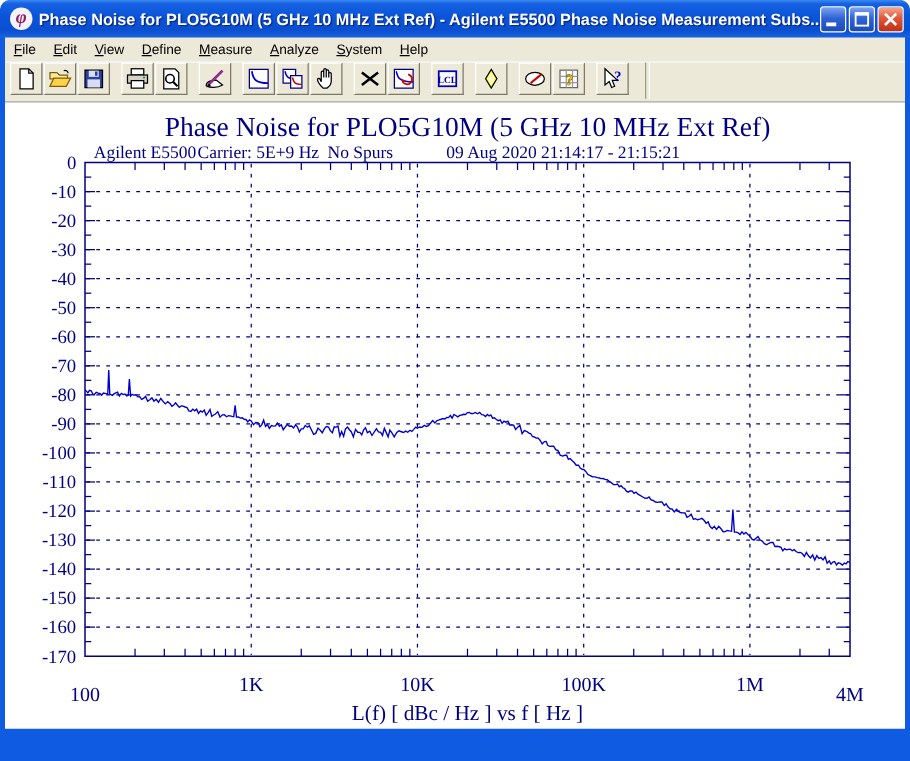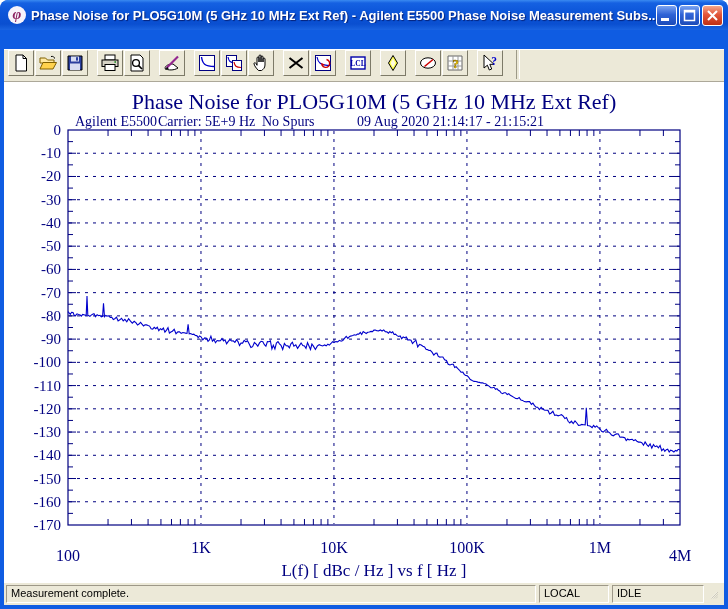--- a/index.html
+++ b/index.html
@@ -70,20 +70,30 @@
           </svg>
         </button>
       <button class="win-btn close">
           <svg viewBox="0 0 19 19">
             <path d="M5 5l9 9M14 5l-9 9" stroke="#fff" stroke-width="2.1"></path>
           </svg>
         </button>
     </span>
   </div>
 
+  <div class="menubar">
+      <span class="menu-item"><u>F</u>ile</span>
+      <span class="menu-item"><u>E</u>dit</span>
+      <span class="menu-item"><u>V</u>iew</span>
+      <span class="menu-item"><u>D</u>efine</span>
+      <span class="menu-item"><u>M</u>easure</span>
+      <span class="menu-item"><u>A</u>nalyze</span>
+      <span class="menu-item"><u>S</u>ystem</span>
+      <span class="menu-item"><u>H</u>elp</span>
+    </div>
 
   <div class="toolbar">
       <span class="tb-group">
         <button class="tb-btn"><span><svg viewBox="0 0 20 20">
               <path d="M5 2h7l3.5 3.5V18H5z" fill="#fff" stroke="#000"></path>
               <path d="M12 2v3.5h3.5" fill="none" stroke="#000"></path>
             </svg></span></button>
         <button class="tb-btn"><span><svg viewBox="0 0 20 20">
               <path d="M2 5h5.5l2 2H16v3H2z" fill="#ffe9a2" stroke="#806000"></path>
               <path d="M2 16l3-6.5h13.5l-3.5 6.5z" fill="#ffd24d" stroke="#806000"></path>
@@ -366,25 +376,14 @@
           <text x="599.9356993635386" y="471" text-anchor="middle" fill="#000080" class="c-xtick">1M</text>
           <text x="680" y="479" text-anchor="middle" fill="#000080" class="c-xtick">4M</text>
         </g>
       <g id="g-trace">
           <path d="M68.0 229.7L70.3 232.3L71.6 230.3L73.0 230.6L74.3 233.5L75.6 233.4L77.0 231.8L78.5 232.5L79.9 232.8L81.3 234.1L82.7 232.4L84.0 232.7L86.2 233.4L87.0 214.1L87.8 233.2L89.9 234.3L91.2 233.1L92.6 232.3L94.0 231.7L95.5 234.8L97.1 232.7L98.6 233.7L100.0 233.3L101.3 234.8L102.6 234.3L103.5 221.3L104.5 234.8L105.7 233.5L106.9 234.1L108.6 233.8L110.3 235.5L111.8 235.3L113.3 237.5L114.8 236.7L116.5 235.2L118.1 239.0L119.8 237.8L121.5 236.3L123.2 238.9L124.9 237.4L126.8 239.8L128.6 236.7L130.5 239.2L132.3 241.1L134.2 239.3L136.1 240.9L137.5 243.0L139.0 242.0L140.5 240.3L142.0 242.2L143.5 243.9L145.0 242.8L146.5 242.9L148.1 243.6L149.6 244.1L151.1 246.7L152.7 247.1L154.2 245.3L155.8 246.7L157.3 245.3L158.8 248.7L160.4 246.7L161.9 247.7L163.4 246.1L164.9 250.2L166.5 248.1L168.0 245.6L169.4 251.1L170.9 250.0L172.4 249.2L174.2 247.3L176.0 251.7L177.9 249.9L179.5 249.8L181.2 251.4L182.8 250.6L184.2 250.7L185.6 251.1L187.0 251.3L188.1 242.2L189.2 251.8L190.7 251.5L192.3 252.5L193.8 252.2L195.3 253.5L196.8 253.6L198.2 255.5L199.6 253.9L201.0 254.8L202.8 257.8L204.7 255.9L206.5 256.2L208.0 259.4L209.4 257.9L210.9 254.1L212.4 259.2L213.9 257.6L215.5 260.7L217.1 258.5L218.8 258.9L220.4 258.7L222.0 256.4L223.5 258.9L225.0 257.8L226.6 261.8L228.1 259.7L229.8 257.6L231.5 259.0L233.2 258.8L234.9 260.4L236.5 257.7L238.0 259.6L239.5 263.5L241.0 261.1L242.6 261.1L244.2 258.4L245.9 259.8L247.5 258.7L249.1 261.8L250.9 265.5L252.6 264.7L254.4 260.5L256.2 262.2L257.8 264.2L259.5 260.9L261.1 259.3L262.8 259.7L264.4 262.7L265.9 264.2L267.4 259.5L268.9 259.7L270.4 258.9L271.9 267.0L273.3 263.2L274.9 267.0L276.4 261.1L278.0 259.6L279.5 261.8L281.0 263.4L282.7 267.5L284.4 261.5L286.2 263.8L287.9 263.9L289.4 265.9L290.9 261.9L292.4 260.2L293.9 264.1L295.8 262.9L297.6 266.4L299.4 263.6L301.1 261.0L302.8 263.5L304.5 263.9L306.0 266.4L307.5 260.6L309.1 264.3L310.5 267.5L311.9 262.0L313.4 264.1L315.4 267.5L317.4 263.9L319.2 262.7L321.1 263.4L322.8 264.0L324.6 262.9L326.2 263.8L327.9 262.2L329.4 263.1L331.0 261.5L332.5 259.7L334.0 260.6L335.8 259.6L337.6 259.9L339.5 258.3L341.1 259.2L342.8 258.5L344.5 256.4L346.2 254.4L347.9 256.4L349.6 254.4L351.3 253.9L352.8 253.4L354.3 252.8L355.9 253.2L357.4 252.0L358.8 252.1L360.3 250.4L361.7 252.5L363.2 249.6L364.6 250.4L366.2 251.5L367.8 250.3L369.4 250.0L371.0 249.4L372.5 249.6L373.9 248.1L375.4 248.0L376.8 248.8L378.6 248.9L380.3 248.0L382.1 249.0L383.7 247.9L385.3 249.7L386.9 249.9L388.4 251.2L389.9 249.6L391.3 250.8L392.7 249.9L394.1 252.5L395.5 252.2L397.1 253.6L398.6 254.5L400.2 253.9L401.7 256.7L403.2 254.9L404.6 255.7L406.3 254.9L407.9 258.1L409.5 257.8L411.0 258.3L412.5 261.6L414.0 259.9L415.9 258.2L417.7 264.9L419.5 262.5L421.2 263.0L422.9 264.3L424.6 265.0L426.0 267.2L427.4 267.6L428.9 268.5L430.3 268.3L432.0 270.2L433.8 273.1L435.5 271.3L436.9 271.2L438.3 274.4L439.8 275.1L441.2 275.0L442.9 275.0L444.6 277.7L446.4 278.5L448.2 282.2L450.0 282.9L451.9 282.2L453.3 282.2L454.7 285.5L456.1 284.8L457.6 286.4L459.3 288.0L461.0 290.2L462.8 290.1L464.2 292.4L465.6 293.5L467.0 293.6L468.6 295.1L470.3 297.5L472.2 298.6L474.0 299.4L476.0 299.5L478.0 300.1L479.5 300.4L481.0 300.9L482.5 300.8L484.1 301.5L485.7 301.8L487.2 302.9L489.0 304.1L490.8 305.6L492.6 305.7L494.0 305.3L495.5 307.4L496.9 306.6L498.3 308.2L499.7 308.9L501.1 310.9L502.6 311.7L504.0 310.8L505.6 310.7L507.2 312.6L508.8 311.7L510.3 313.3L512.1 314.3L513.9 315.4L515.7 316.5L517.5 316.6L519.2 315.6L520.9 318.0L522.6 318.4L524.3 319.6L526.1 319.9L527.8 319.6L529.6 319.6L531.4 322.4L532.9 321.1L534.5 323.6L536.1 325.1L537.6 325.2L539.4 327.6L541.2 325.4L543.0 327.3L544.8 328.2L546.4 328.3L548.0 328.4L549.6 331.9L551.2 331.0L552.9 329.3L554.7 333.4L556.4 333.0L558.1 333.8L559.8 333.3L561.5 332.7L563.2 334.2L564.9 336.6L566.5 335.5L568.1 339.3L569.8 340.9L571.4 339.1L573.2 341.5L575.0 339.0L576.8 341.0L578.5 343.4L580.1 343.3L581.8 342.4L583.5 342.7L585.2 342.9L586.3 325.7L587.5 343.6L589.0 343.7L590.5 344.3L592.1 345.6L593.6 343.5L595.1 345.2L596.7 343.9L598.3 345.6L599.9 346.8L601.6 349.3L603.2 350.1L604.8 348.6L606.4 347.3L608.0 349.8L609.8 350.9L611.5 353.0L613.3 353.8L615.1 352.6L616.7 351.9L618.4 352.0L620.0 355.2L621.7 355.0L623.4 355.4L624.8 355.8L626.2 358.6L627.7 357.0L629.1 357.9L630.6 357.5L632.2 357.4L633.8 358.6L635.3 357.7L636.9 359.2L638.5 360.1L640.2 360.0L641.8 360.8L643.5 363.2L645.1 359.9L646.8 362.6L648.4 364.4L650.1 361.9L651.8 366.1L653.5 362.5L655.1 364.7L656.8 364.0L658.4 365.9L660.1 363.5L661.7 368.6L663.4 366.8L664.8 369.3L666.3 367.7L667.7 367.2L669.2 370.0L670.6 368.2L672.2 368.7L673.9 370.0L675.5 368.4L676.9 369.1L678.2 367.3L680.0 367.9" fill="none" stroke="#0000cc" stroke-width="1.1"></path>
         </g>
       <text class="c-axis" x="374" y="494" text-anchor="middle" fill="#000080">L(f) [ dBc / Hz ]  vs  f [ Hz ]</text>
     </svg>
   </div>
 
-  <div class="statusbar">
-    <span class="sb-panel sb-msg">Measurement complete.</span>
-    <span class="sb-panel sb-local">LOCAL</span>
-    <span class="sb-panel sb-idle">IDLE</span>
-    <span class="sb-panel sb-grip">
-        <svg width="13" height="13" viewBox="0 0 13 13">
-          <path d="M12 4L4 12M12 8L8 12M12 0L0 12" stroke="#fff" stroke-width="1"></path>
-          <path d="M13 4L5 12M13 8L9 12M13 0L1 12" stroke="#aca899" stroke-width="1"></path>
-        </svg>
-      </span>
-  </div>
 
 </div>
 
 </body></html>

